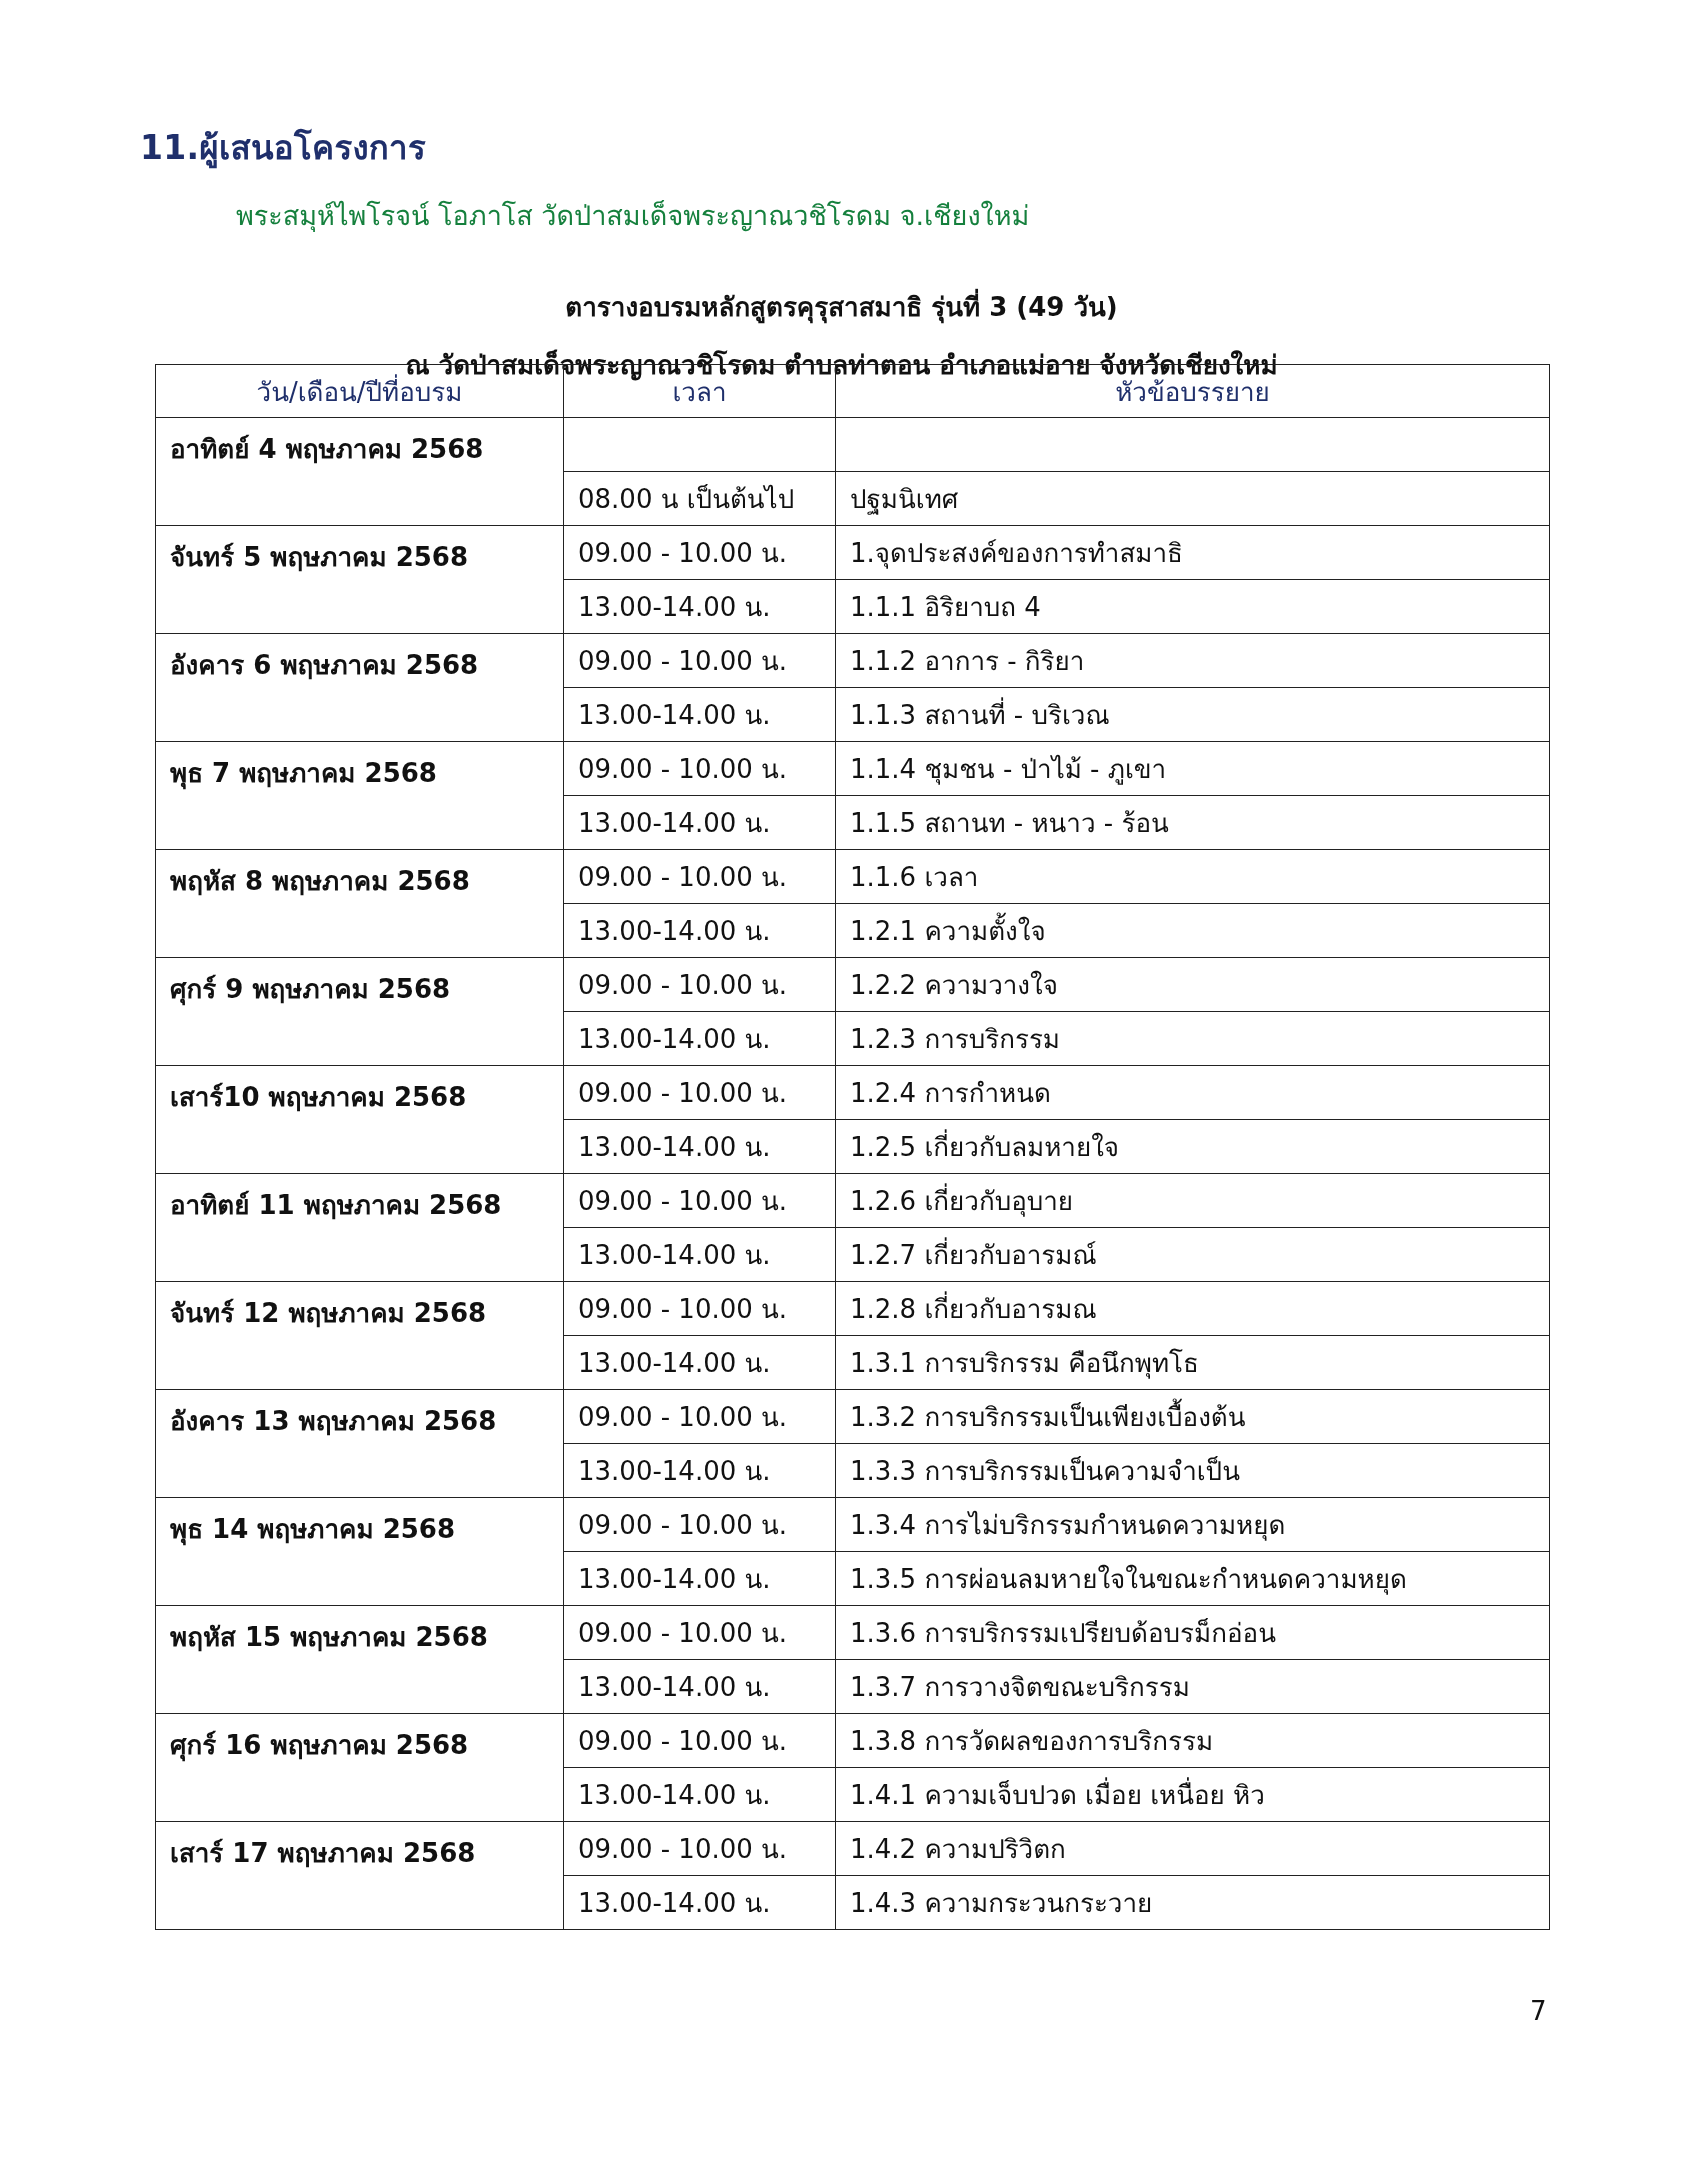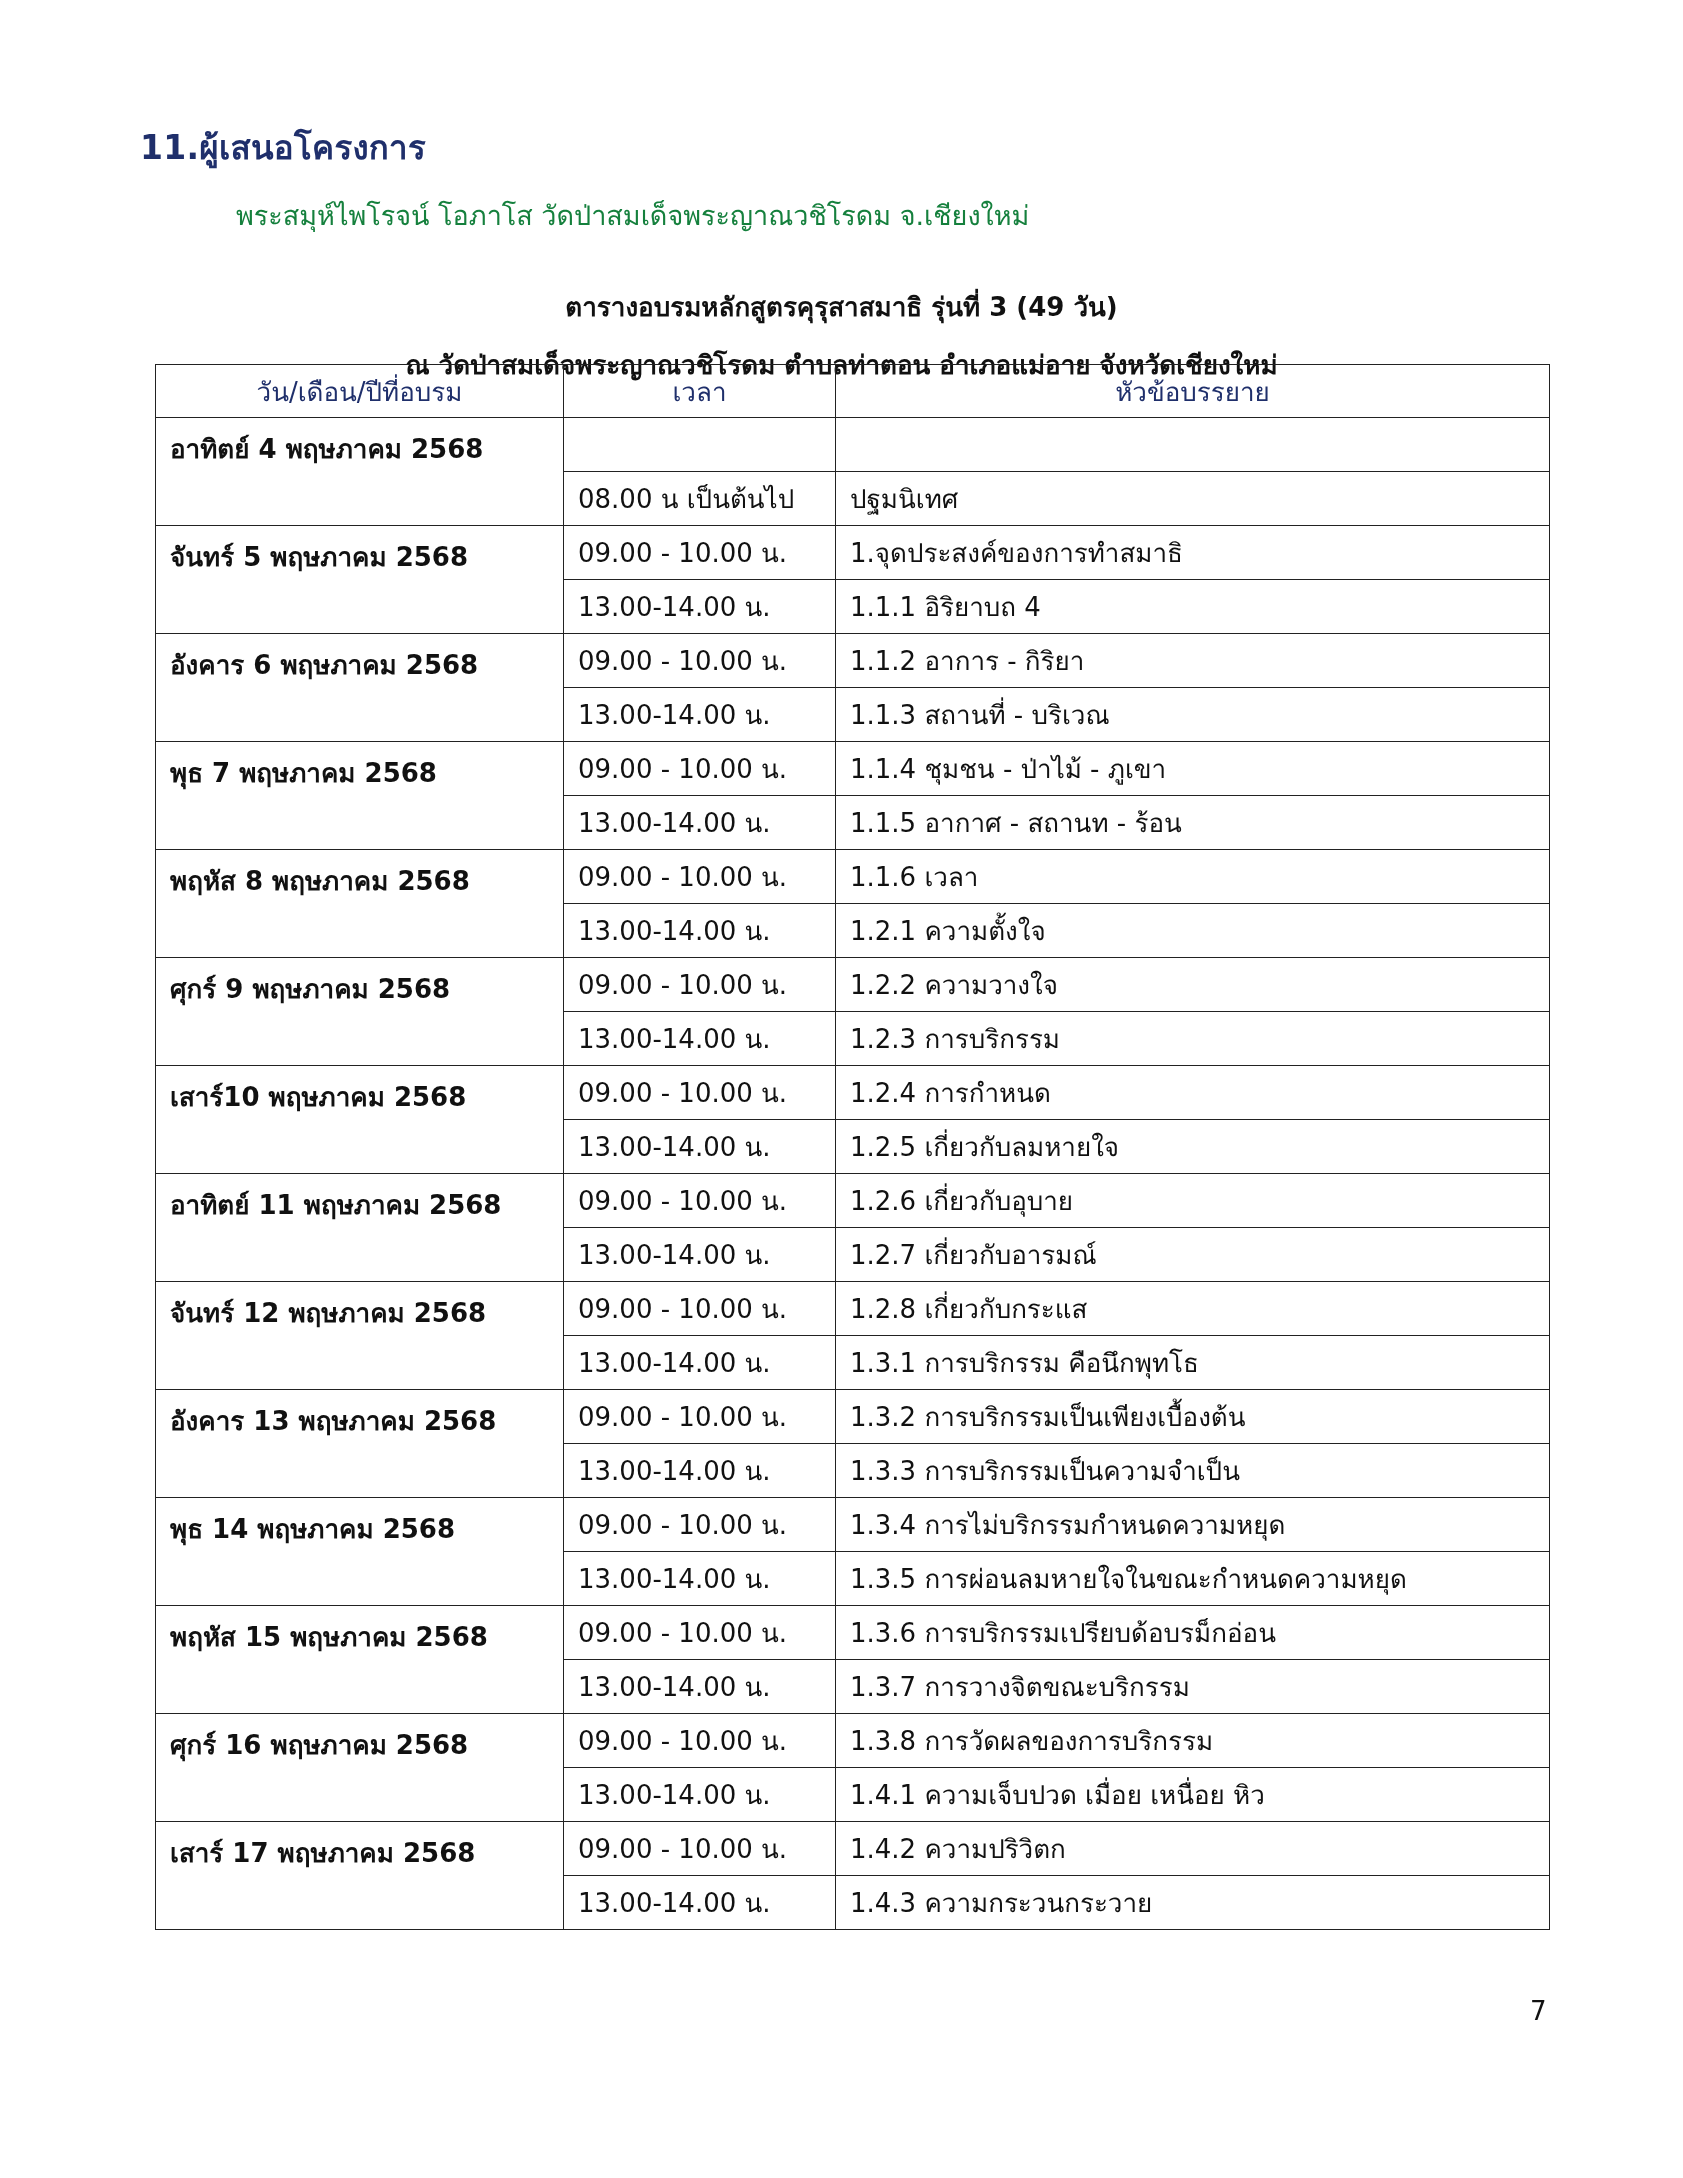--- a/index.html
+++ b/index.html
@@ -92,21 +92,21 @@
         <td>13.00-14.00 น.</td>
         <td>1.1.3 สถานที่ - บริเวณ</td>
       </tr>
       <tr>
         <td class="date" rowspan="2">พุธ 7 พฤษภาคม 2568</td>
         <td>09.00 - 10.00 น.</td>
         <td>1.1.4 ชุมชน - ป่าไม้ - ภูเขา</td>
       </tr>
       <tr>
         <td>13.00-14.00 น.</td>
-        <td>1.1.5 อากาศ - สถานท - ร้อน</td>
+        <td>1.1.5 สถานท - หนาว - ร้อน</td>
       </tr>
       <tr>
         <td class="date" rowspan="2">พฤหัส 8 พฤษภาคม 2568</td>
         <td>09.00 - 10.00 น.</td>
         <td>1.1.6 เวลา</td>
       </tr>
       <tr>
         <td>13.00-14.00 น.</td>
         <td>1.2.1 ความตั้งใจ</td>
       </tr>
@@ -133,21 +133,21 @@
         <td>09.00 - 10.00 น.</td>
         <td>1.2.6 เกี่ยวกับอุบาย</td>
       </tr>
       <tr>
         <td>13.00-14.00 น.</td>
         <td>1.2.7 เกี่ยวกับอารมณ์</td>
       </tr>
       <tr>
         <td class="date" rowspan="2">จันทร์ 12 พฤษภาคม 2568</td>
         <td>09.00 - 10.00 น.</td>
-        <td>1.2.8 เกี่ยวกับกระแส</td>
+        <td>1.2.8 เกี่ยวกับอารมณ</td>
       </tr>
       <tr>
         <td>13.00-14.00 น.</td>
         <td>1.3.1 การบริกรรม  คือนึกพุทโธ</td>
       </tr>
       <tr>
         <td class="date" rowspan="2">อังคาร 13 พฤษภาคม 2568</td>
         <td>09.00 - 10.00 น.</td>
         <td>1.3.2 การบริกรรมเป็นเพียงเบื้องต้น</td>
       </tr>

